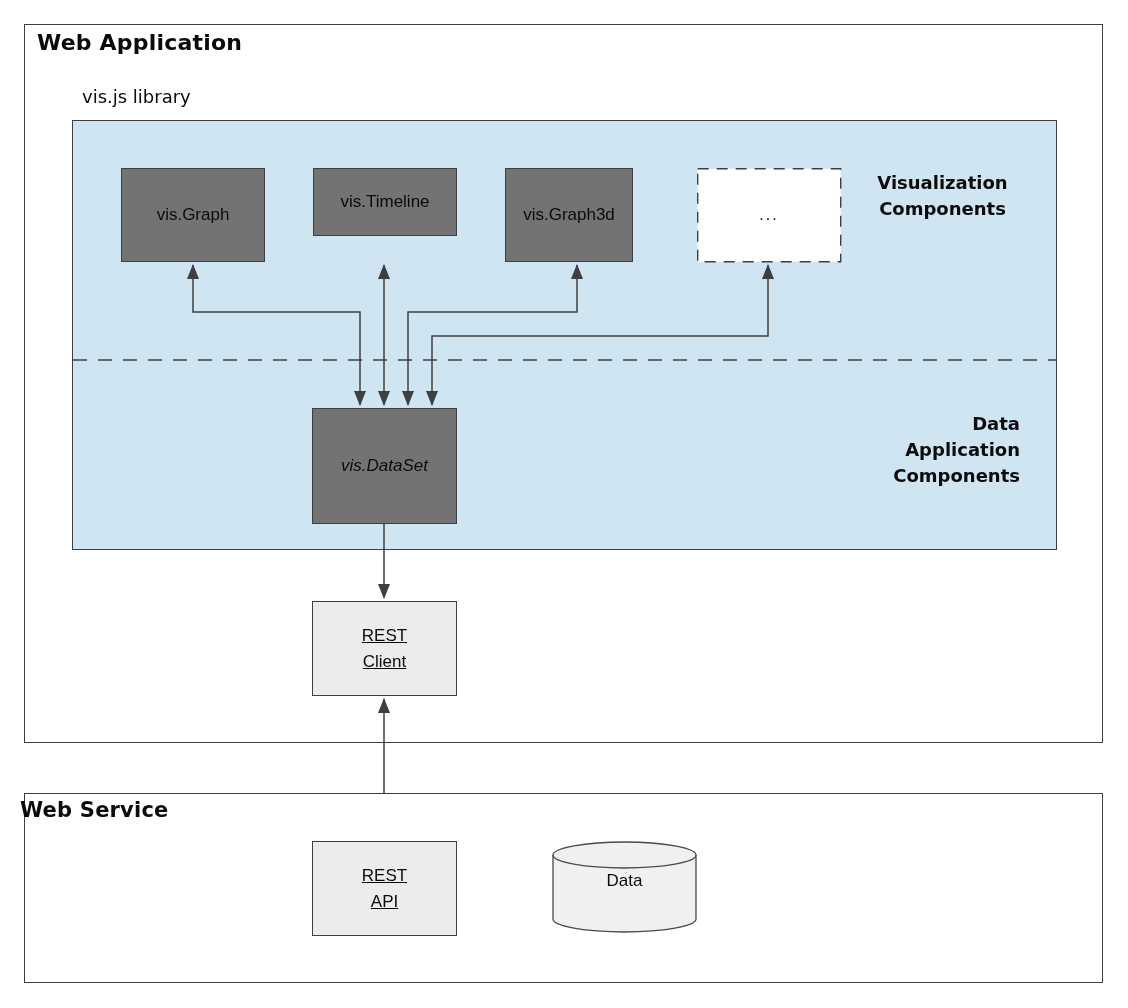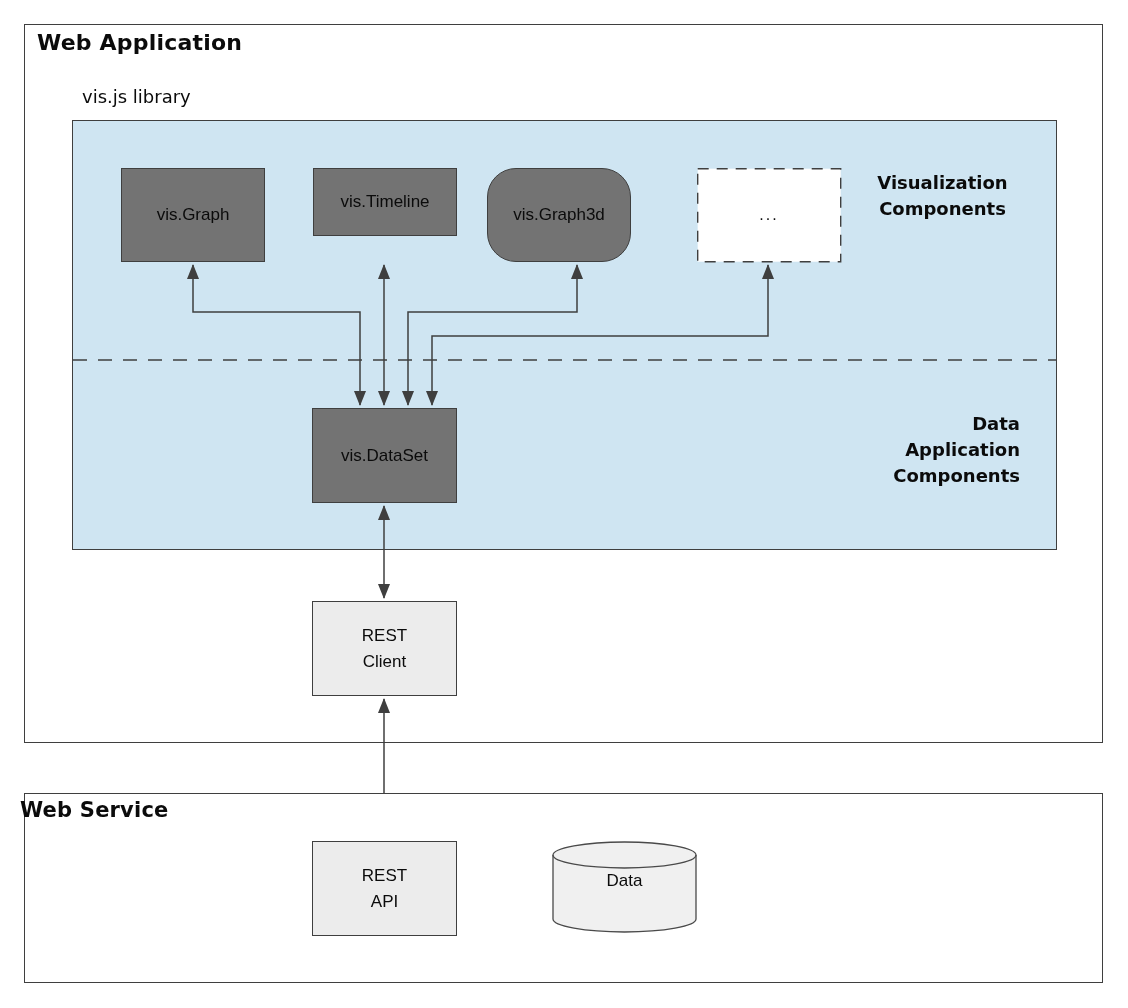--- a/index.html
+++ b/index.html
@@ -36,21 +36,21 @@
     border:1.4px solid #3f3f3f;
     box-sizing:border-box;
     display:flex;align-items:center;justify-content:center;
     text-align:center;
     font-family:"Liberation Sans","DejaVu Sans",sans-serif;
     font-size:17px;
     line-height:26px;
     white-space:pre-line;
   }
   .node.white{background:#737373;}
-  .node.grey{background:#ececec;}
+  .node.grey{background:#ececec;text-decoration:underline;}
   .node.dashed{
     border:none;
     background:#ffffff;
     font-size:16px;
     letter-spacing:2px;
   }
   .side-label{
     font-weight:bold;
     font-size:18px;
     line-height:26px;
@@ -92,38 +92,38 @@
     <path d="M384,699 V838" fill="none" stroke="#3f3f3f" stroke-width="1.5" marker-start="url(#arr)" marker-end="url(#arr)"></path>
     <path d="M460,888 H549" fill="none" stroke="#3f3f3f" stroke-width="1.5" marker-start="url(#arr)" marker-end="url(#arr)"></path>
   </svg>
 
   <div class="abs node white" style="left:121px;top:168px;width:144px;height:94px;">
     <span>vis.Graph</span>
   </div>
   <div class="abs node white" style="left:313px;top:168px;width:144px;height:68px;">
     <span>vis.Timeline</span>
   </div>
-  <div class="abs node white" style="left:487px;top:168px;width:144px;height:94px;border-radius:29px;">
+  <div class="abs node white" style="left:505px;top:168px;width:128px;height:94px;">
     <span>vis.Graph3d</span>
   </div>
   <div class="abs node dashed" style="left:699px;top:170px;width:140px;height:90px;">
     <span>...</span>
   </div>
 
   <div class="abs side-label" style="left:855px;top:170px;width:175px;text-align:center;">
     <div>Visualization</div>
     <div>Components</div>
   </div>
   <div class="abs side-label" style="left:820px;top:411px;width:200px;text-align:right;">
     <div>Data</div>
     <div>Application</div>
     <div>Components</div>
   </div>
 
-  <div class="abs node white" style="left:312px;top:408px;width:145px;height:95px;">
+  <div class="abs node white" style="left:312px;top:408px;width:145px;height:116px;font-style:italic;">
     <span>vis.DataSet</span>
   </div>
 
   <div class="abs node grey" style="left:312px;top:601px;width:145px;height:95px;">
     <span>REST
 Client</span>
   </div>
 
   <div class="abs frame" style="left:24px;top:793px;width:1079px;height:190px;"></div>
   <div class="abs frame-title" style="left:20px;top:798px;font-size:21px;">Web Service</div>

